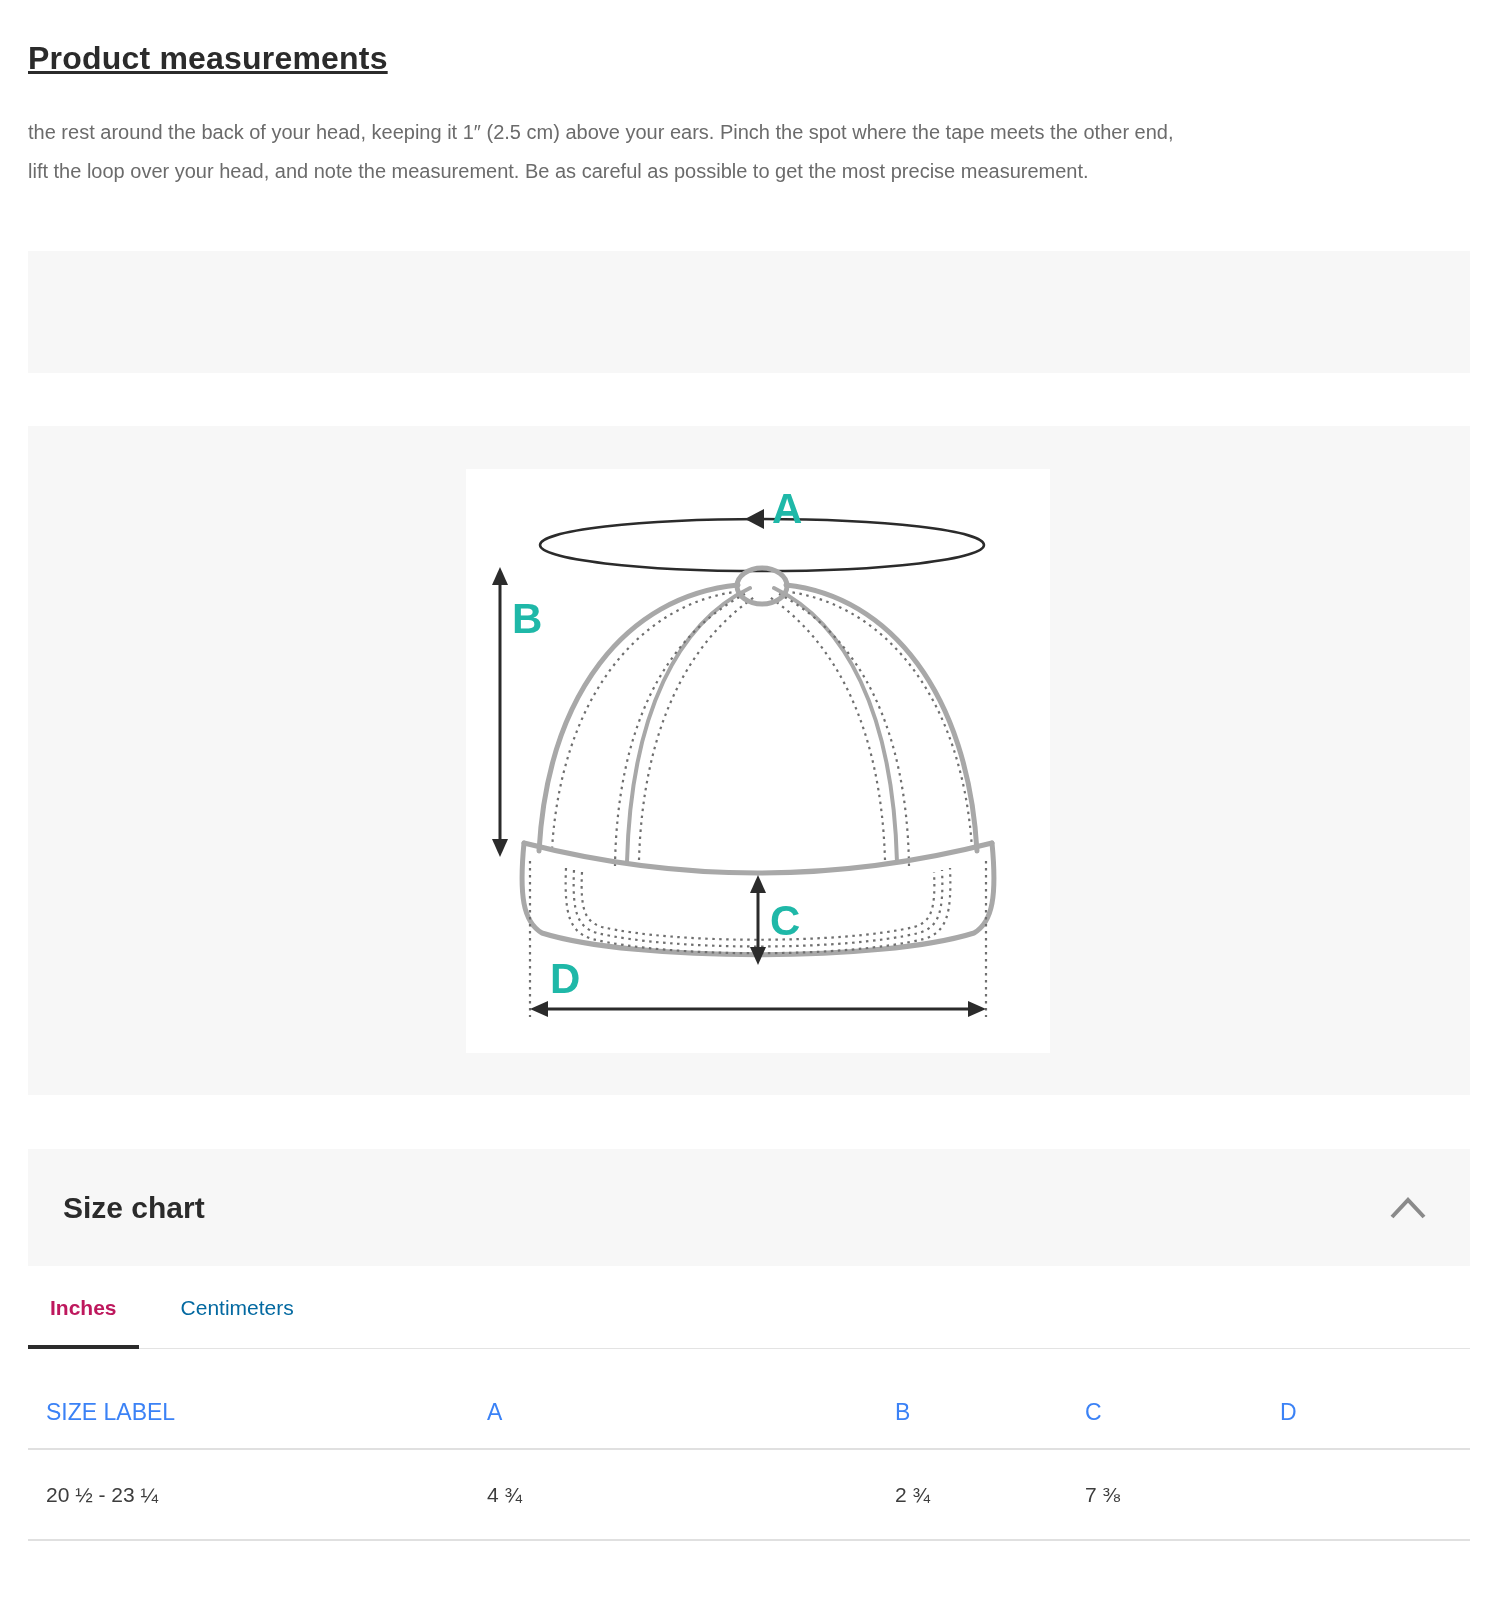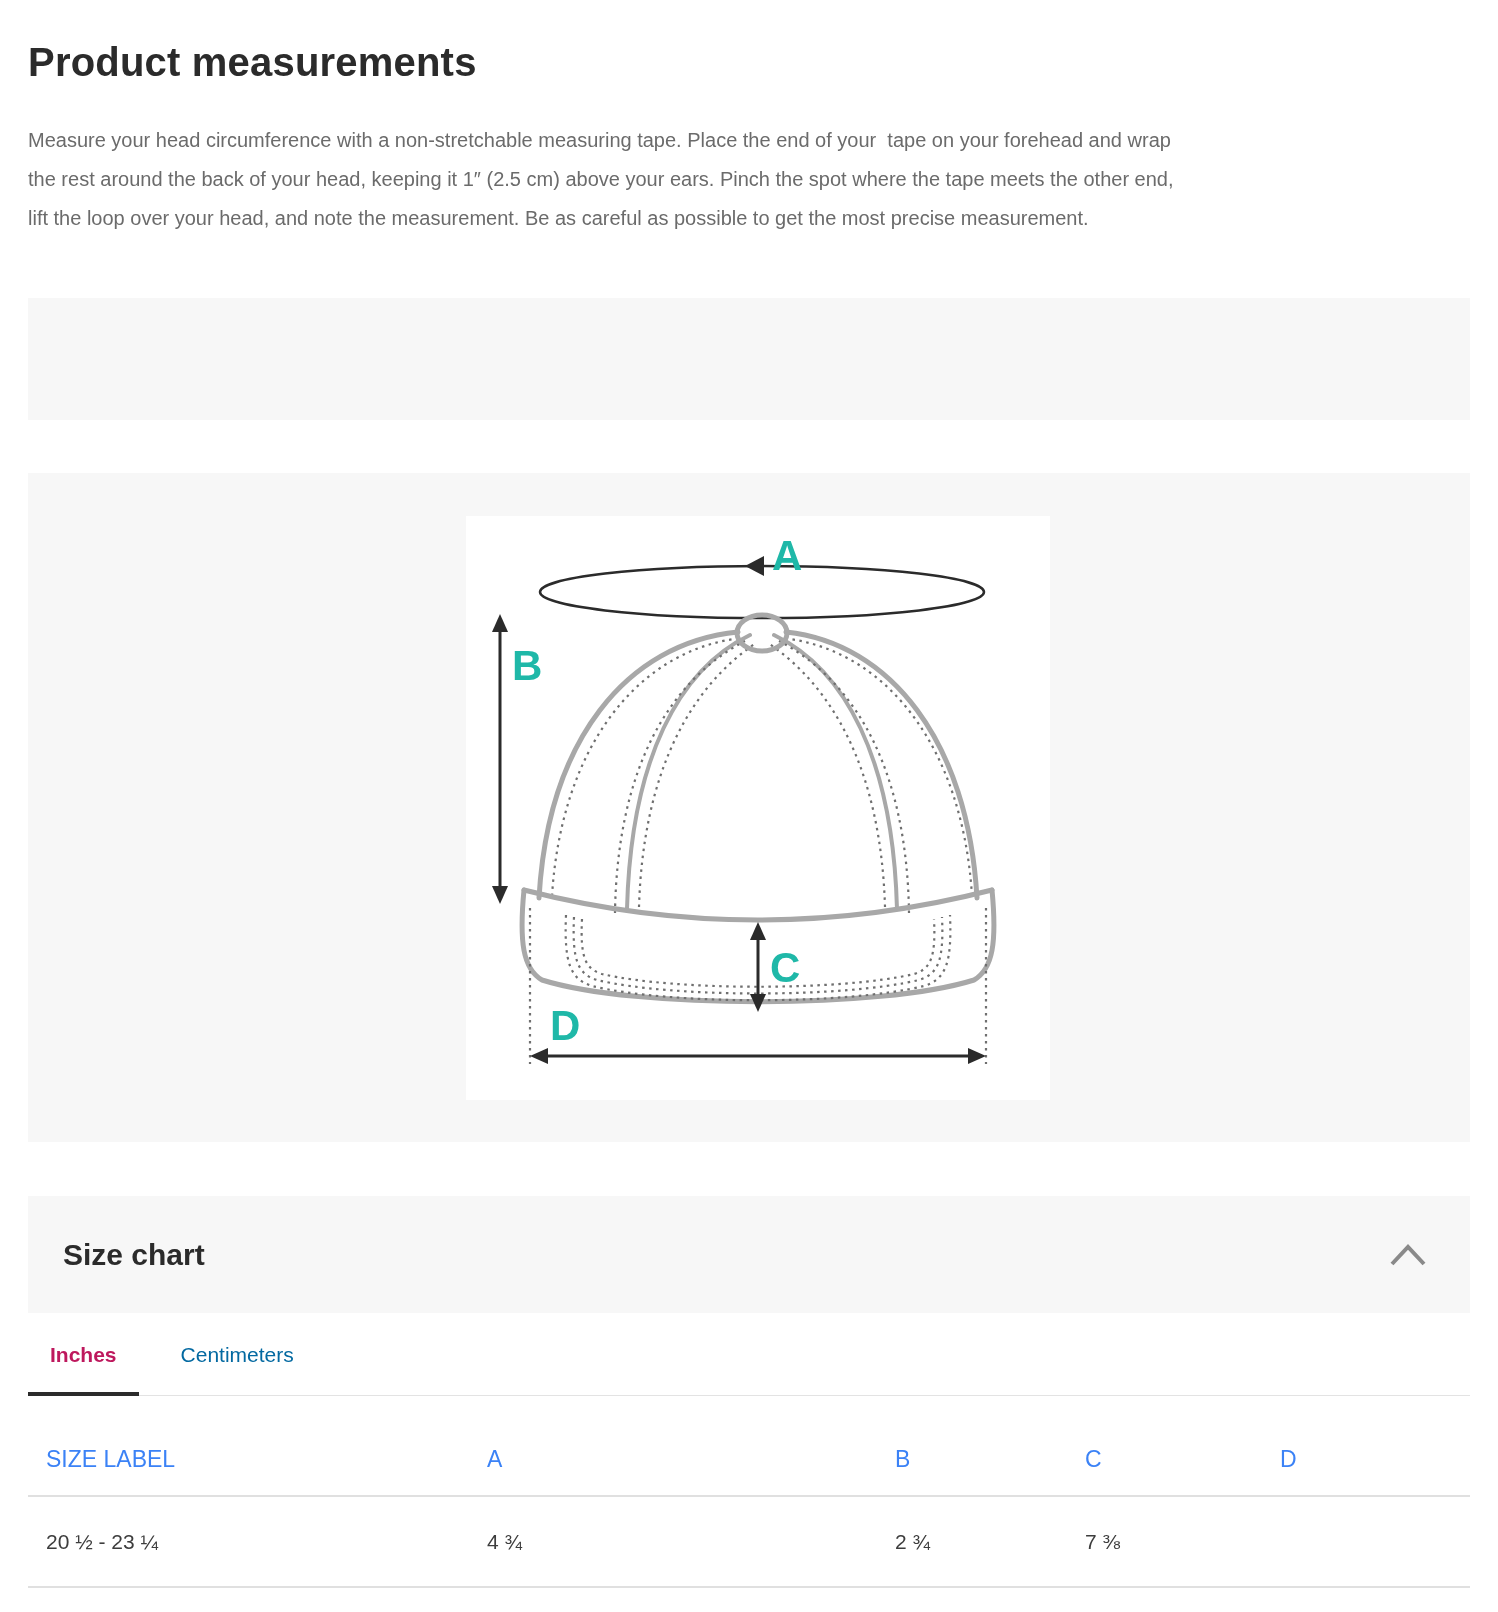--- a/index.html
+++ b/index.html
@@ -5,21 +5,21 @@
   * { margin:0; padding:0; box-sizing:border-box; }
   html,body { background:#ffffff; }
   body {
     width:1498px; min-height:1612px;
     font-family:"Liberation Sans", sans-serif;
     color:#2b2b2b;
   }
   .content { margin:0 28px; width:1442px; }
 
   
-  .page-title { margin-top:40px; font-size:40px; font-weight:700; color:#2b2b2b; letter-spacing:.2px; }
+  .page-title { margin-top:40px; font-size:32px; font-weight:700; color:#2b2b2b; letter-spacing:.2px;text-decoration:underline; }
   .intro { margin-top:36px; }
   .intro .line {
     font-size:20px; line-height:39px; color:#6b6b6b; white-space:pre-wrap;
   }
 
   
   .placeholder-panel { margin-top:60px; height:122px; background:#f7f7f7; }
   .diagram-panel {
     margin-top:53px; height:669px; background:#f7f7f7;
     display:flex; align-items:center; justify-content:center;
@@ -65,21 +65,20 @@
   .hr { height:2px; background:#e0e0e0; }
 </style>
 </head>
 <body>
 
 <div class="content">
 
   <h1 class="page-title">Product measurements</h1>
 
   <div class="intro">
-    <div class="line">Measure your head circumference with a non-stretchable measuring tape. Place the end of your  tape on your forehead and wrap</div>
     <div class="line">the rest around the back of your head, keeping it 1″ (2.5 cm) above your ears. Pinch the spot where the tape meets the other end,</div>
     <div class="line">lift the loop over your head, and note the measurement. Be as careful as possible to get the most precise measurement.</div>
   </div>
 
   <div class="placeholder-panel"></div>
 
   <div class="diagram-panel">
     <div class="diagram-card">
       <svg viewBox="0 0 584 584" width="584" height="584">
 

